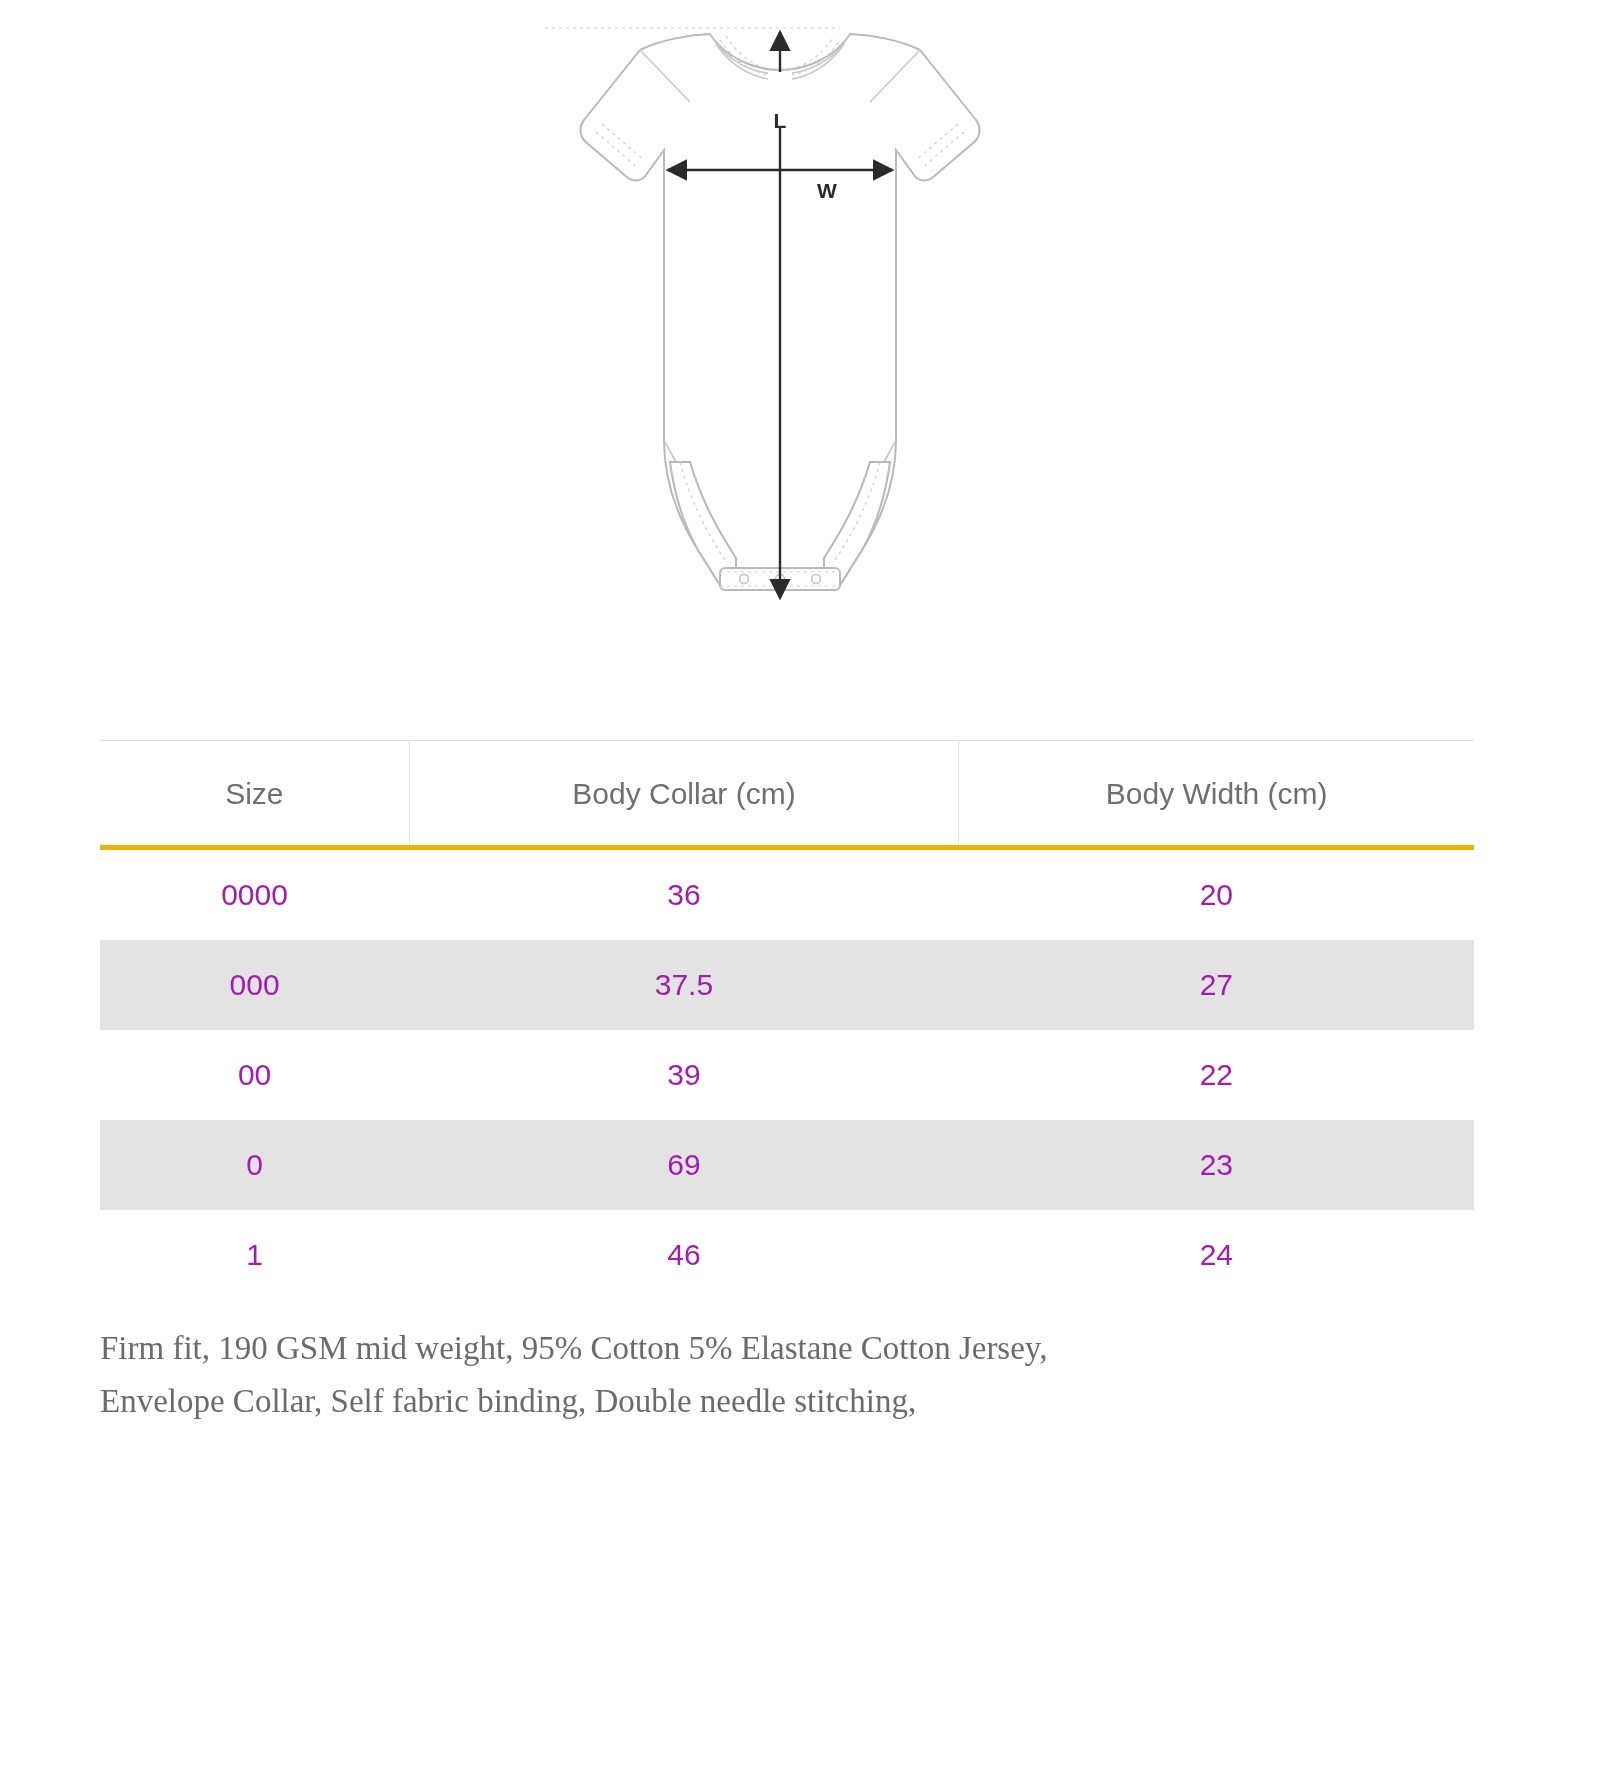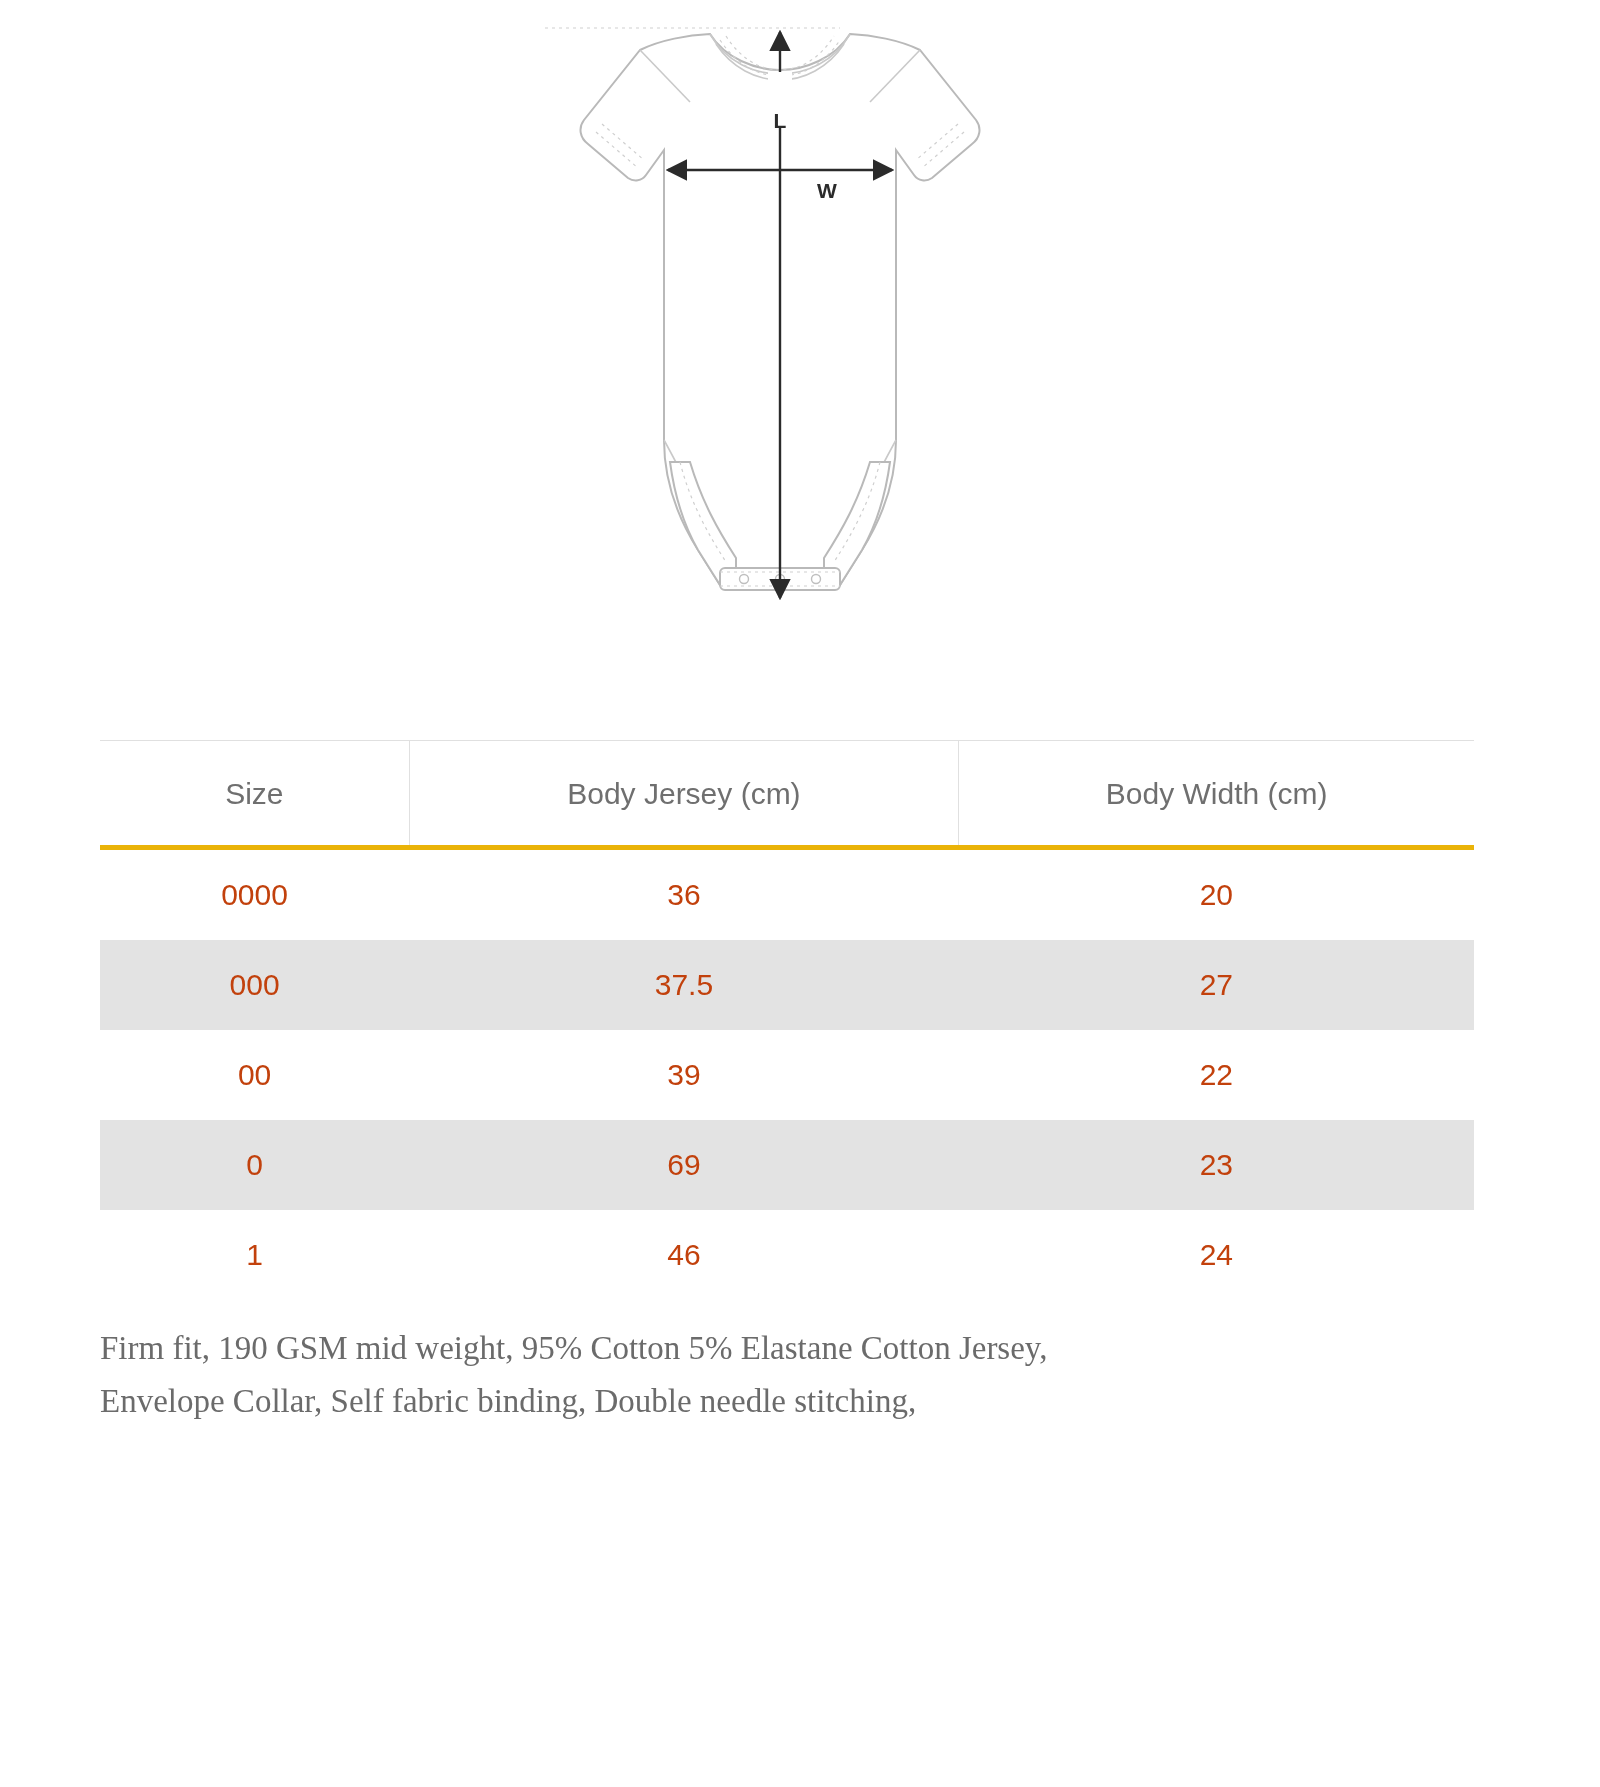--- a/index.html
+++ b/index.html
@@ -58,21 +58,21 @@
     text-align: center;
     border-top: 1px solid #e0e0e0;
     border-bottom: 5px solid #eab308;
     border-right: 1px solid #e0e0e0;
   }
   table.size-table thead th:last-child {
     border-right: none;
   }
   table.size-table tbody td {
     font-size: 30px;
-    color: #c2410c;
+    color: #a21caf;
     text-align: center;
     padding: 28px 0;
   }
   table.size-table tbody tr.alt td {
     background: #e3e3e3;
     margin-top: 48px;
   }
   col.c-size { width: 22.5%; }
   col.c-len { width: 40%; }
   col.c-wid { width: 37.5%; }
@@ -190,21 +190,21 @@
   <div class="table-area">
     <table class="size-table">
       <colgroup>
         <col class="c-size">
         <col class="c-len">
         <col class="c-wid">
       </colgroup>
       <thead>
         <tr>
           <th>Size</th>
-          <th>Body Jersey (cm)</th>
+          <th>Body Collar (cm)</th>
           <th>Body Width (cm)</th>
         </tr>
       </thead>
       <tbody>
         <tr>
           <td>0000</td>
           <td>36</td>
           <td>20</td>
         </tr>
         <tr class="alt">

